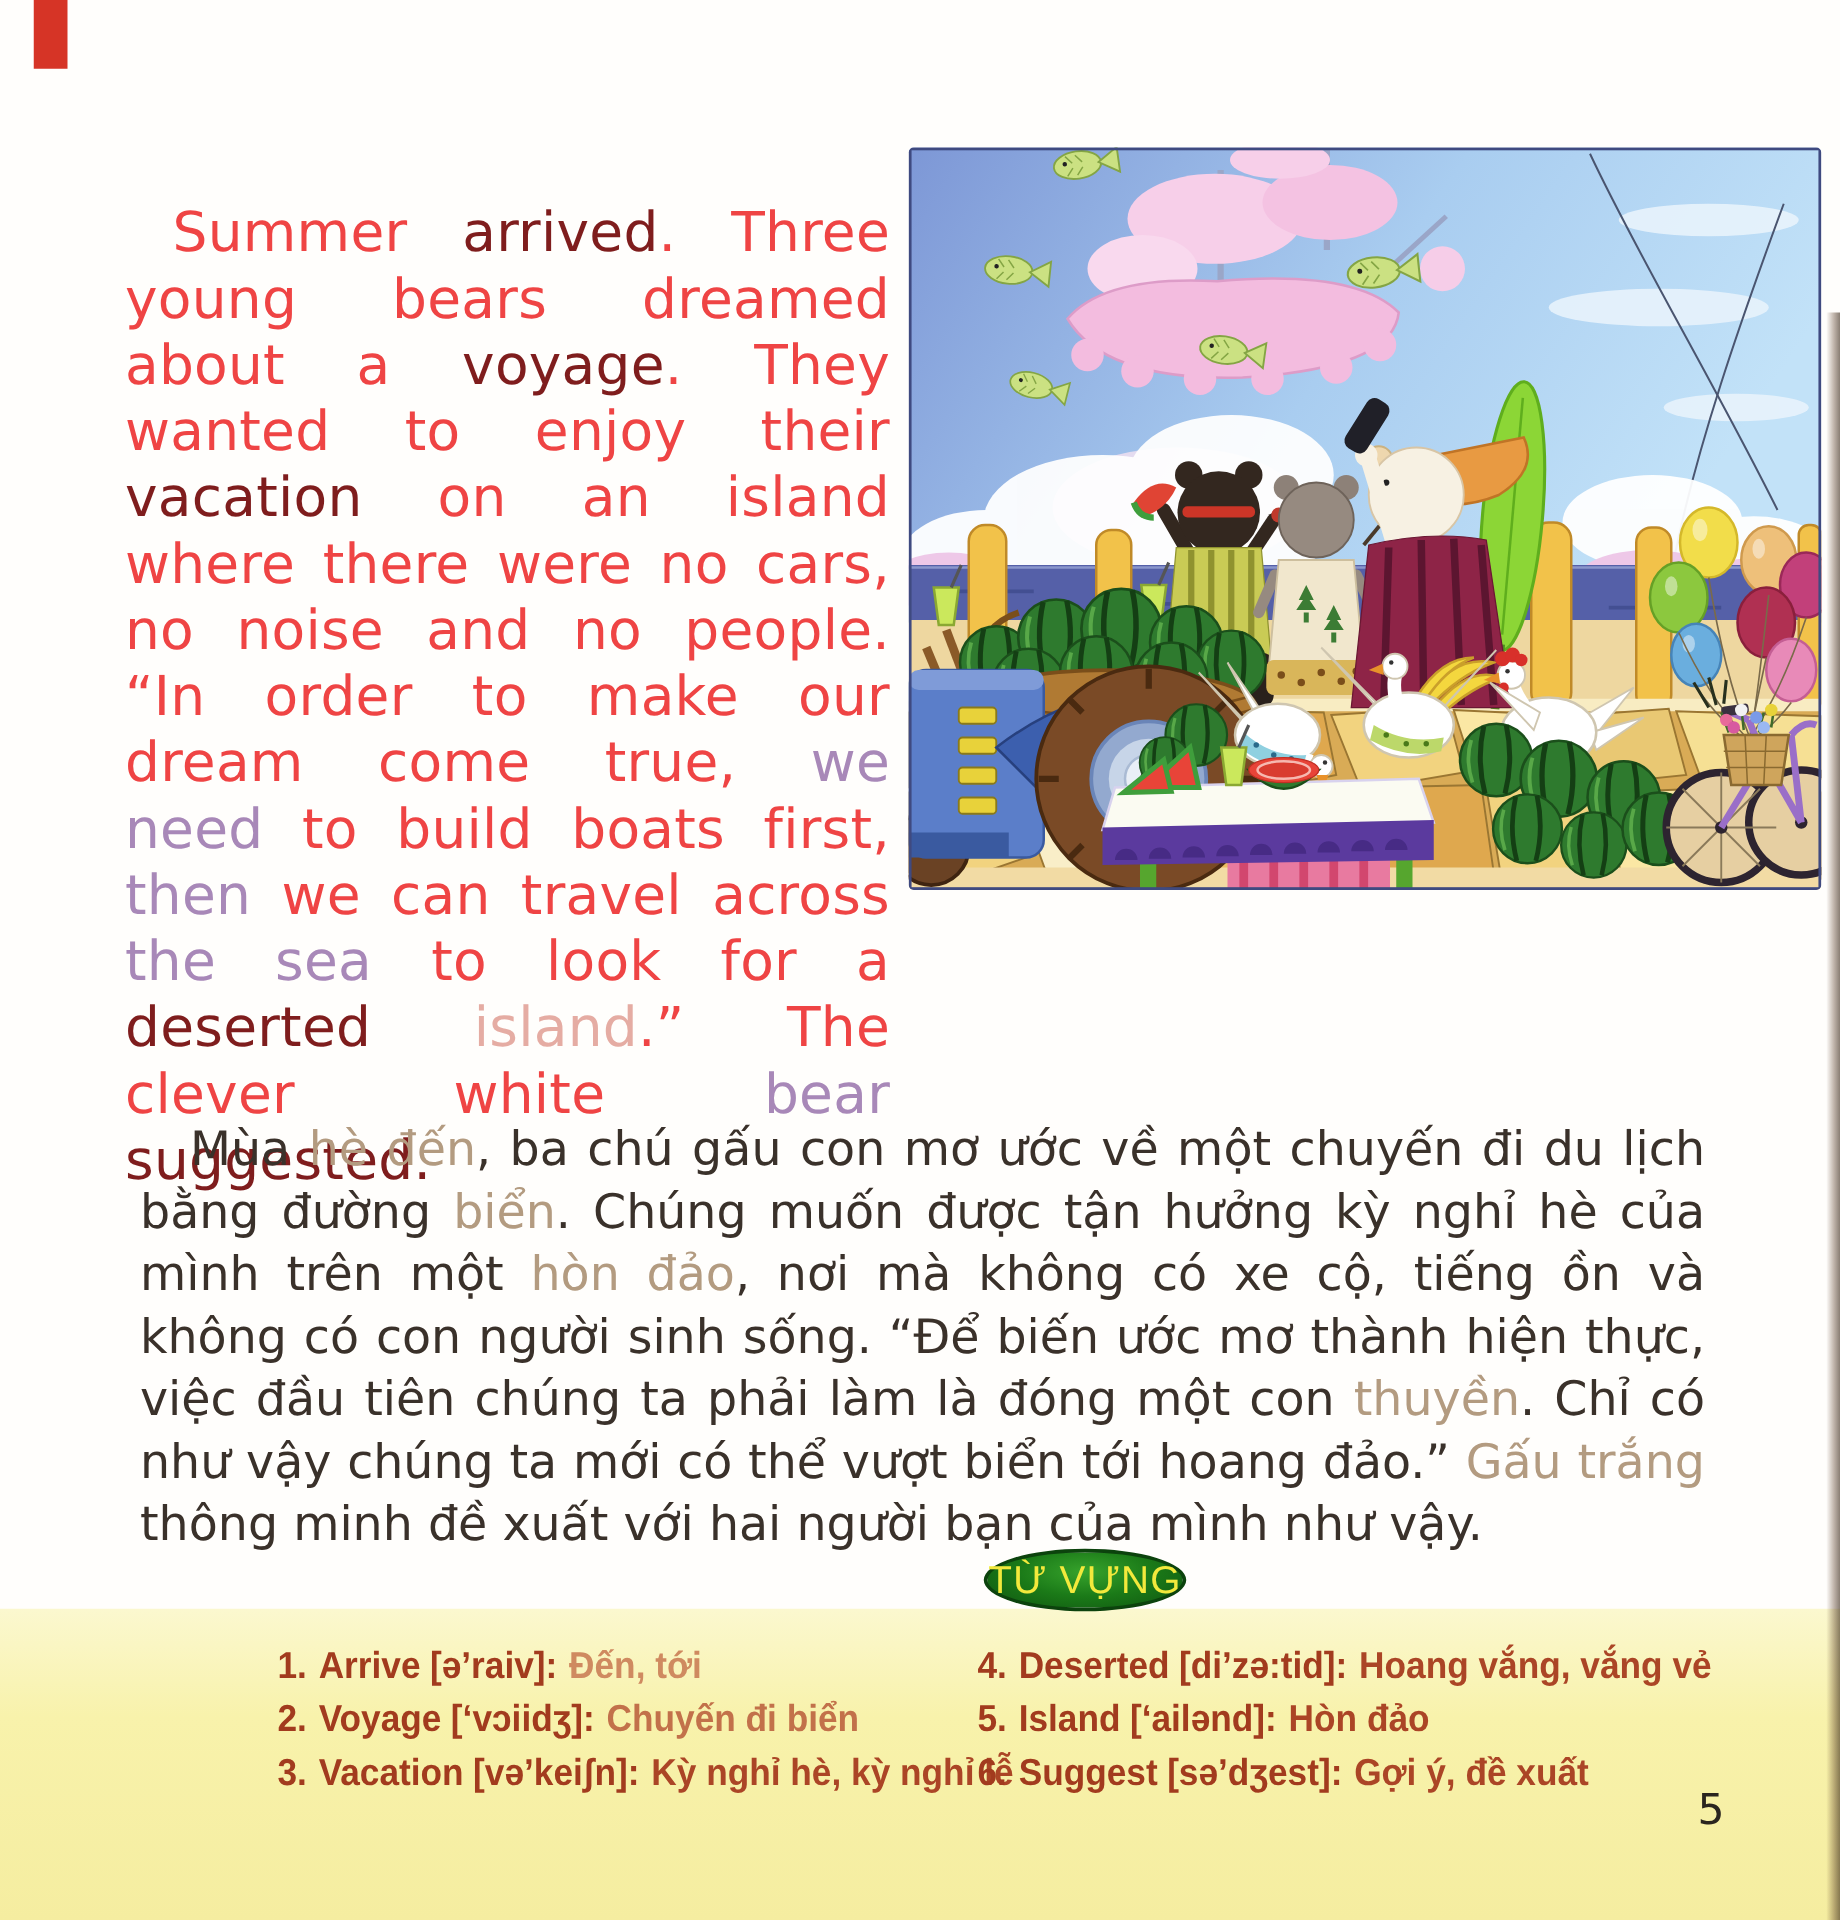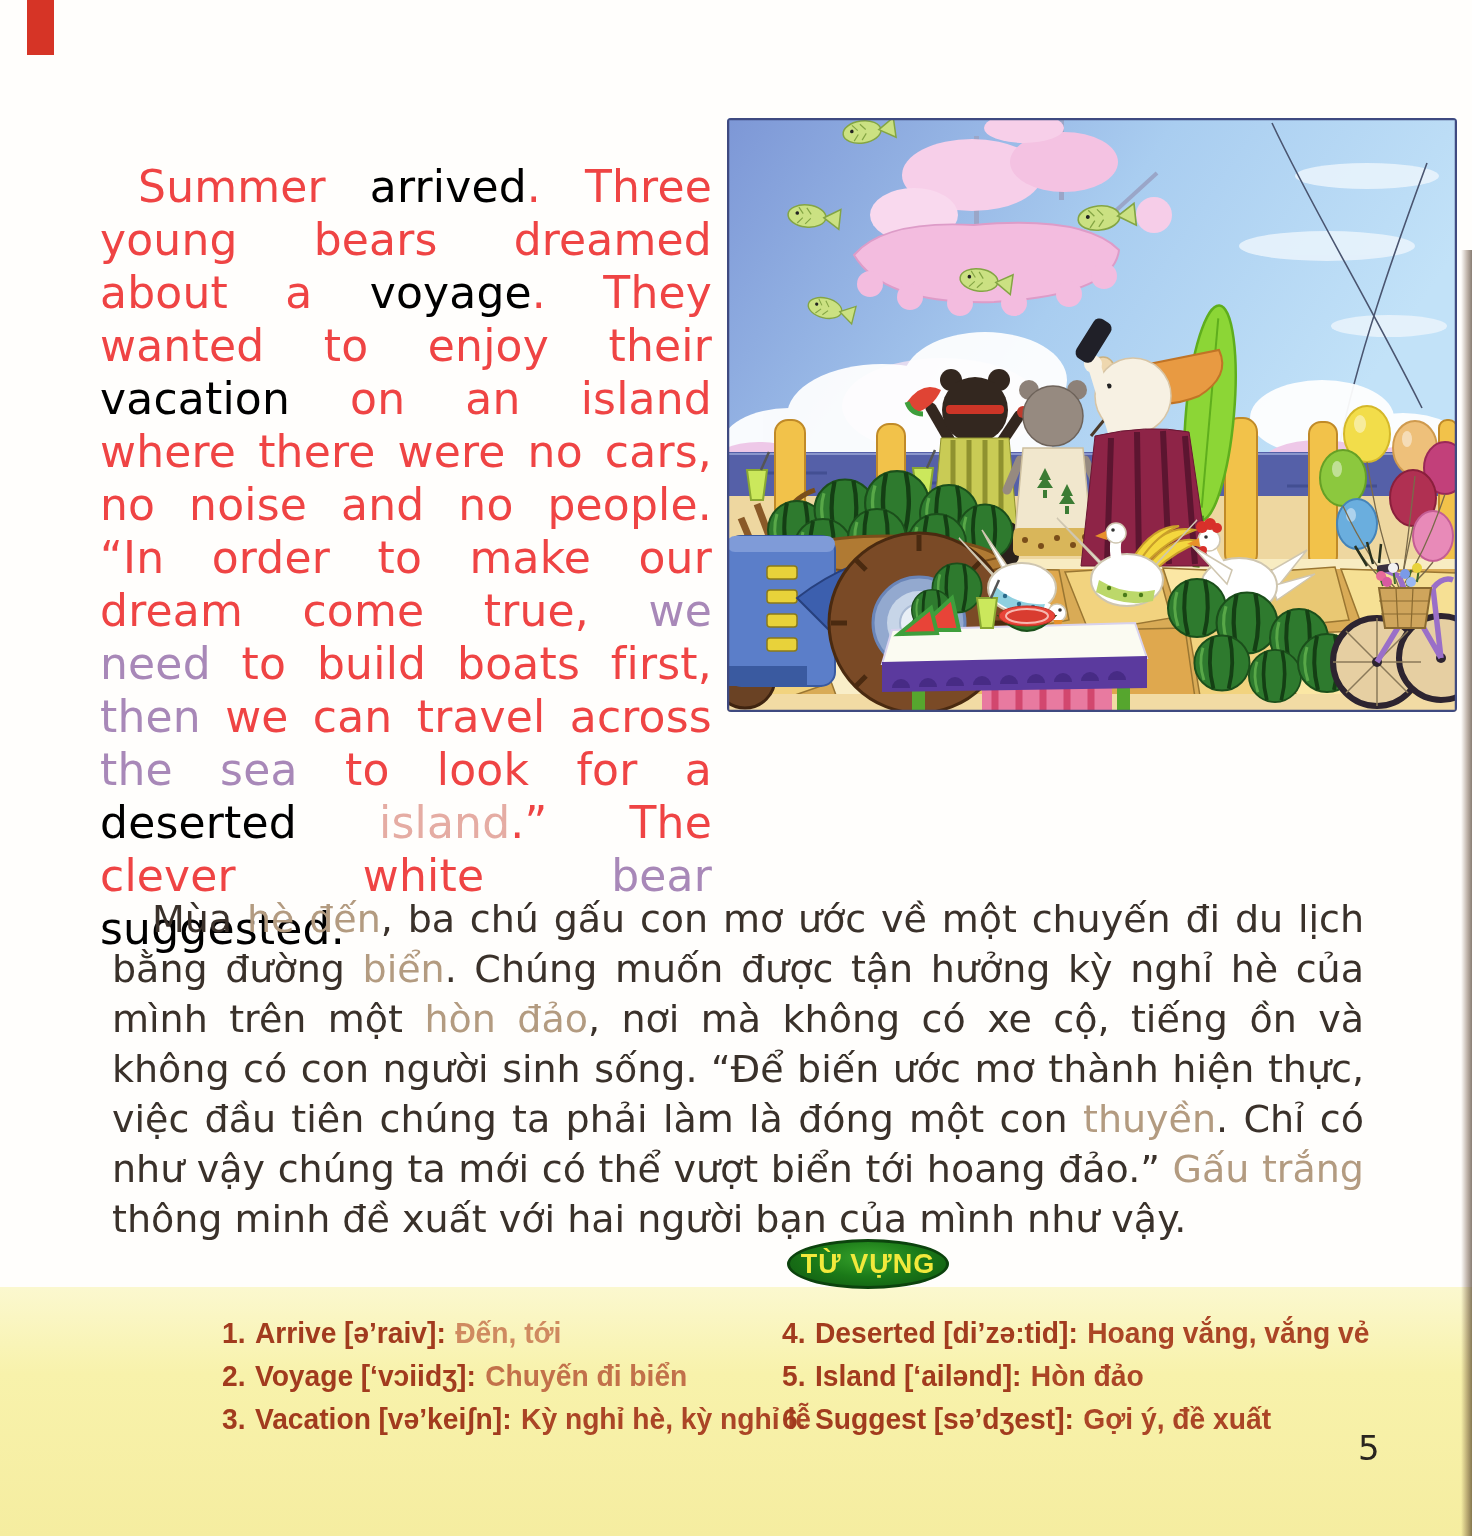--- a/index.html
+++ b/index.html
@@ -5,37 +5,37 @@
   html,body{margin:0;padding:0;background:#e8e4da;}
   .page{position:relative;width:1472px;height:1536px;background:#fffefc;overflow:hidden;
         font-family:"DejaVu Sans",sans-serif;}
   .corner-mark{position:absolute;left:27px;top:0;width:27px;height:55px;background:#d63426;}
   .edge-shadow{position:absolute;right:0;top:250px;width:11px;height:1286px;
         background:linear-gradient(90deg,rgba(0,0,0,0),rgba(92,62,40,.38) 55%,rgba(58,40,24,.6));}
   
   .story-en{position:absolute;left:100px;top:116px;width:612px;
         font-size:44px;line-height:53px;text-align:justify;text-indent:38px;
         letter-spacing:.2px;word-spacing:3px;color:#2b2244;}
-  .ink{color:#ef4444}.red{color:#000000}.ink-faded{color:#a888b8}.red-faded{color:#e5aca3}
+  .ink{color:#ef4444}.red{color:#7f1d1d}.ink-faded{color:#a888b8}.red-faded{color:#e5aca3}
   
   .story-vi{position:absolute;left:112px;top:856px;width:1252px;
         font-size:38px;line-height:50px;text-align:justify;text-indent:40px;color:#3a312a;}
   .vi-ink{color:#3a312a}.vi-faded{color:#b39b80}
   
   .illustration{position:absolute;left:727px;top:118px;width:730px;height:594px;}
   
   .badge-wordbank{position:absolute;left:530px;top:1235px;width:240px;height:52px;border-radius:27px;
         background:linear-gradient(90deg,#f0ae9b 0%,#f6e9e0 32%,#ec8f74 62%,#dd5140 100%);
         color:#fff;font-family:"Liberation Sans",sans-serif;font-weight:700;font-size:30px;
         display:flex;align-items:center;justify-content:center;opacity:.92;
         text-shadow:0 0 3px rgba(255,255,255,.55);}
   .badge-tuvung{position:absolute;left:787px;top:1239px;width:162px;height:50px;border-radius:50%;
         background:radial-gradient(ellipse at 50% 35%,#37a32c 0%,#1b7a18 48%,#0f5510 100%);
         border:3px solid #0c430d;box-sizing:border-box;
-        color:#f2e93c;font-family:"Liberation Sans",sans-serif;font-weight:700;font-size:27px;
+        color:#f2e93c;font-family:"Liberation Sans",sans-serif;font-weight:400;font-size:31px;
         letter-spacing:1px;display:flex;align-items:center;justify-content:center;}
   
   .band{position:absolute;left:0;top:1287px;width:1472px;height:249px;
         background:linear-gradient(180deg,#fbf8cf 0%,#f8f2ab 35%,#f5eda0 100%);}
   .vocab{position:absolute;font-family:"Liberation Sans",sans-serif;font-weight:700;
         font-size:30px;color:#a23b1e;}
   .vocab-left{left:222px;top:1316px;}
   .vocab-right{left:782px;top:1316px;}
   .vocab-row{height:43px;display:flex;align-items:baseline;white-space:nowrap;
         transform:scaleX(.94);transform-origin:left;}

